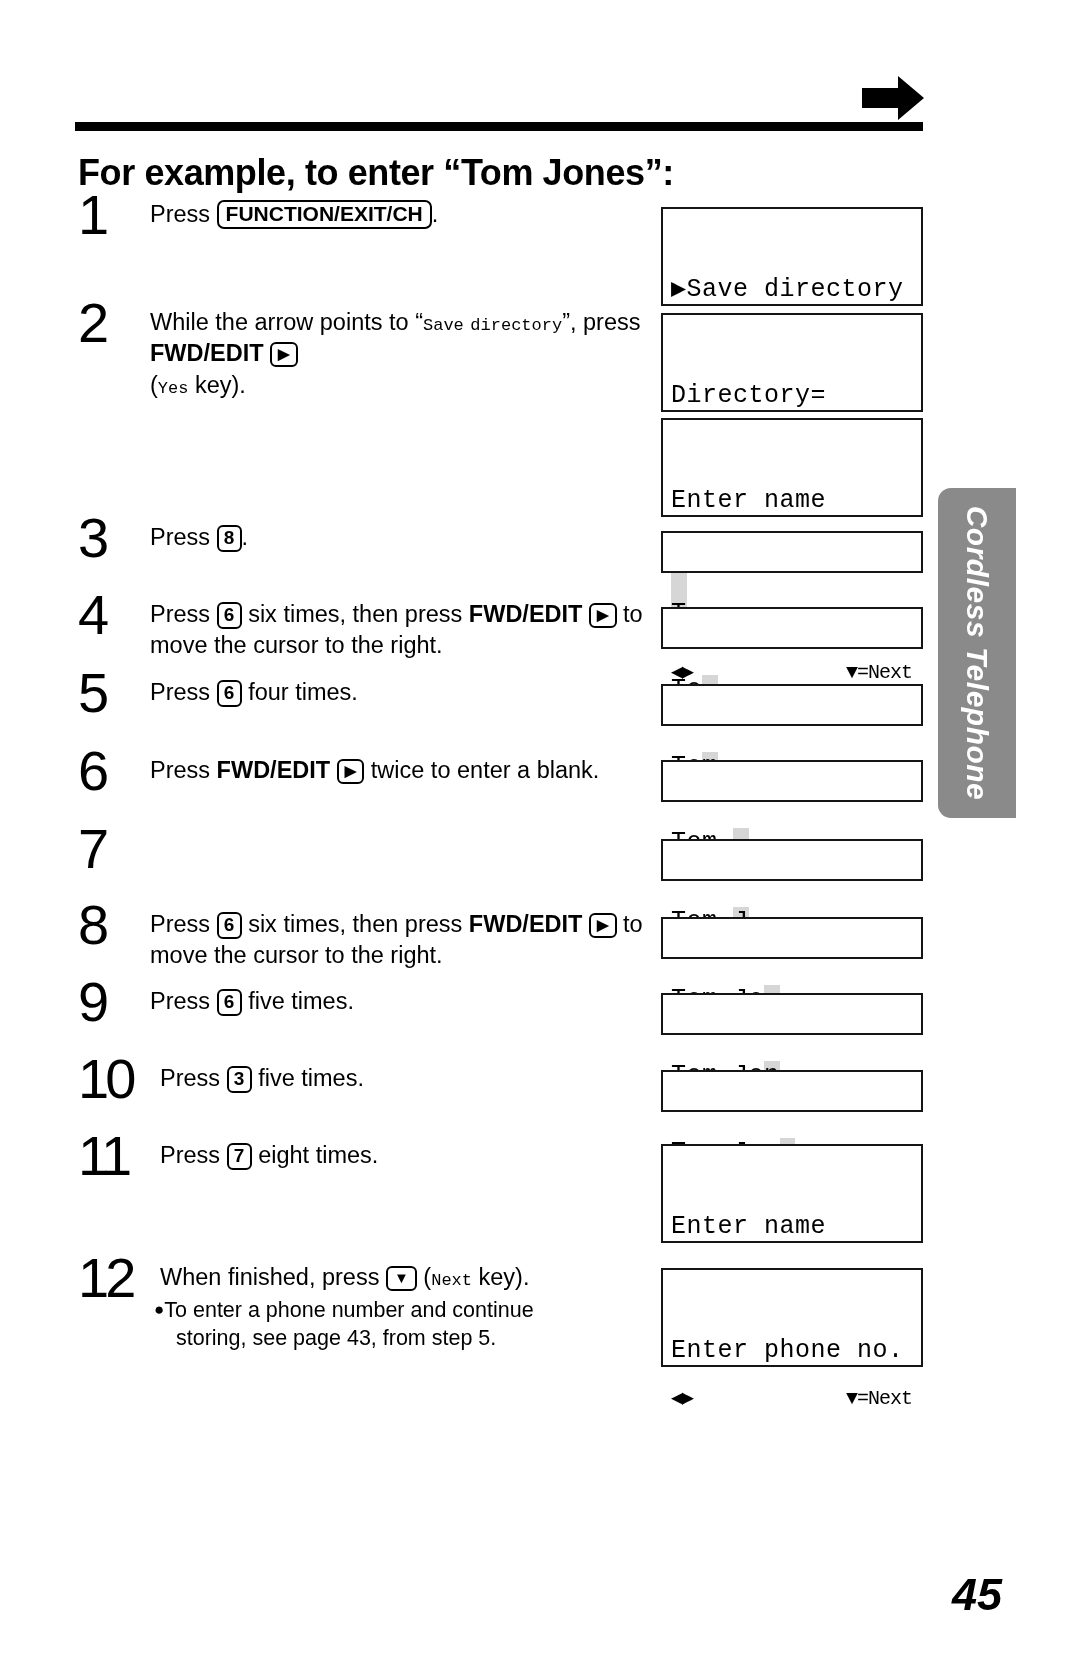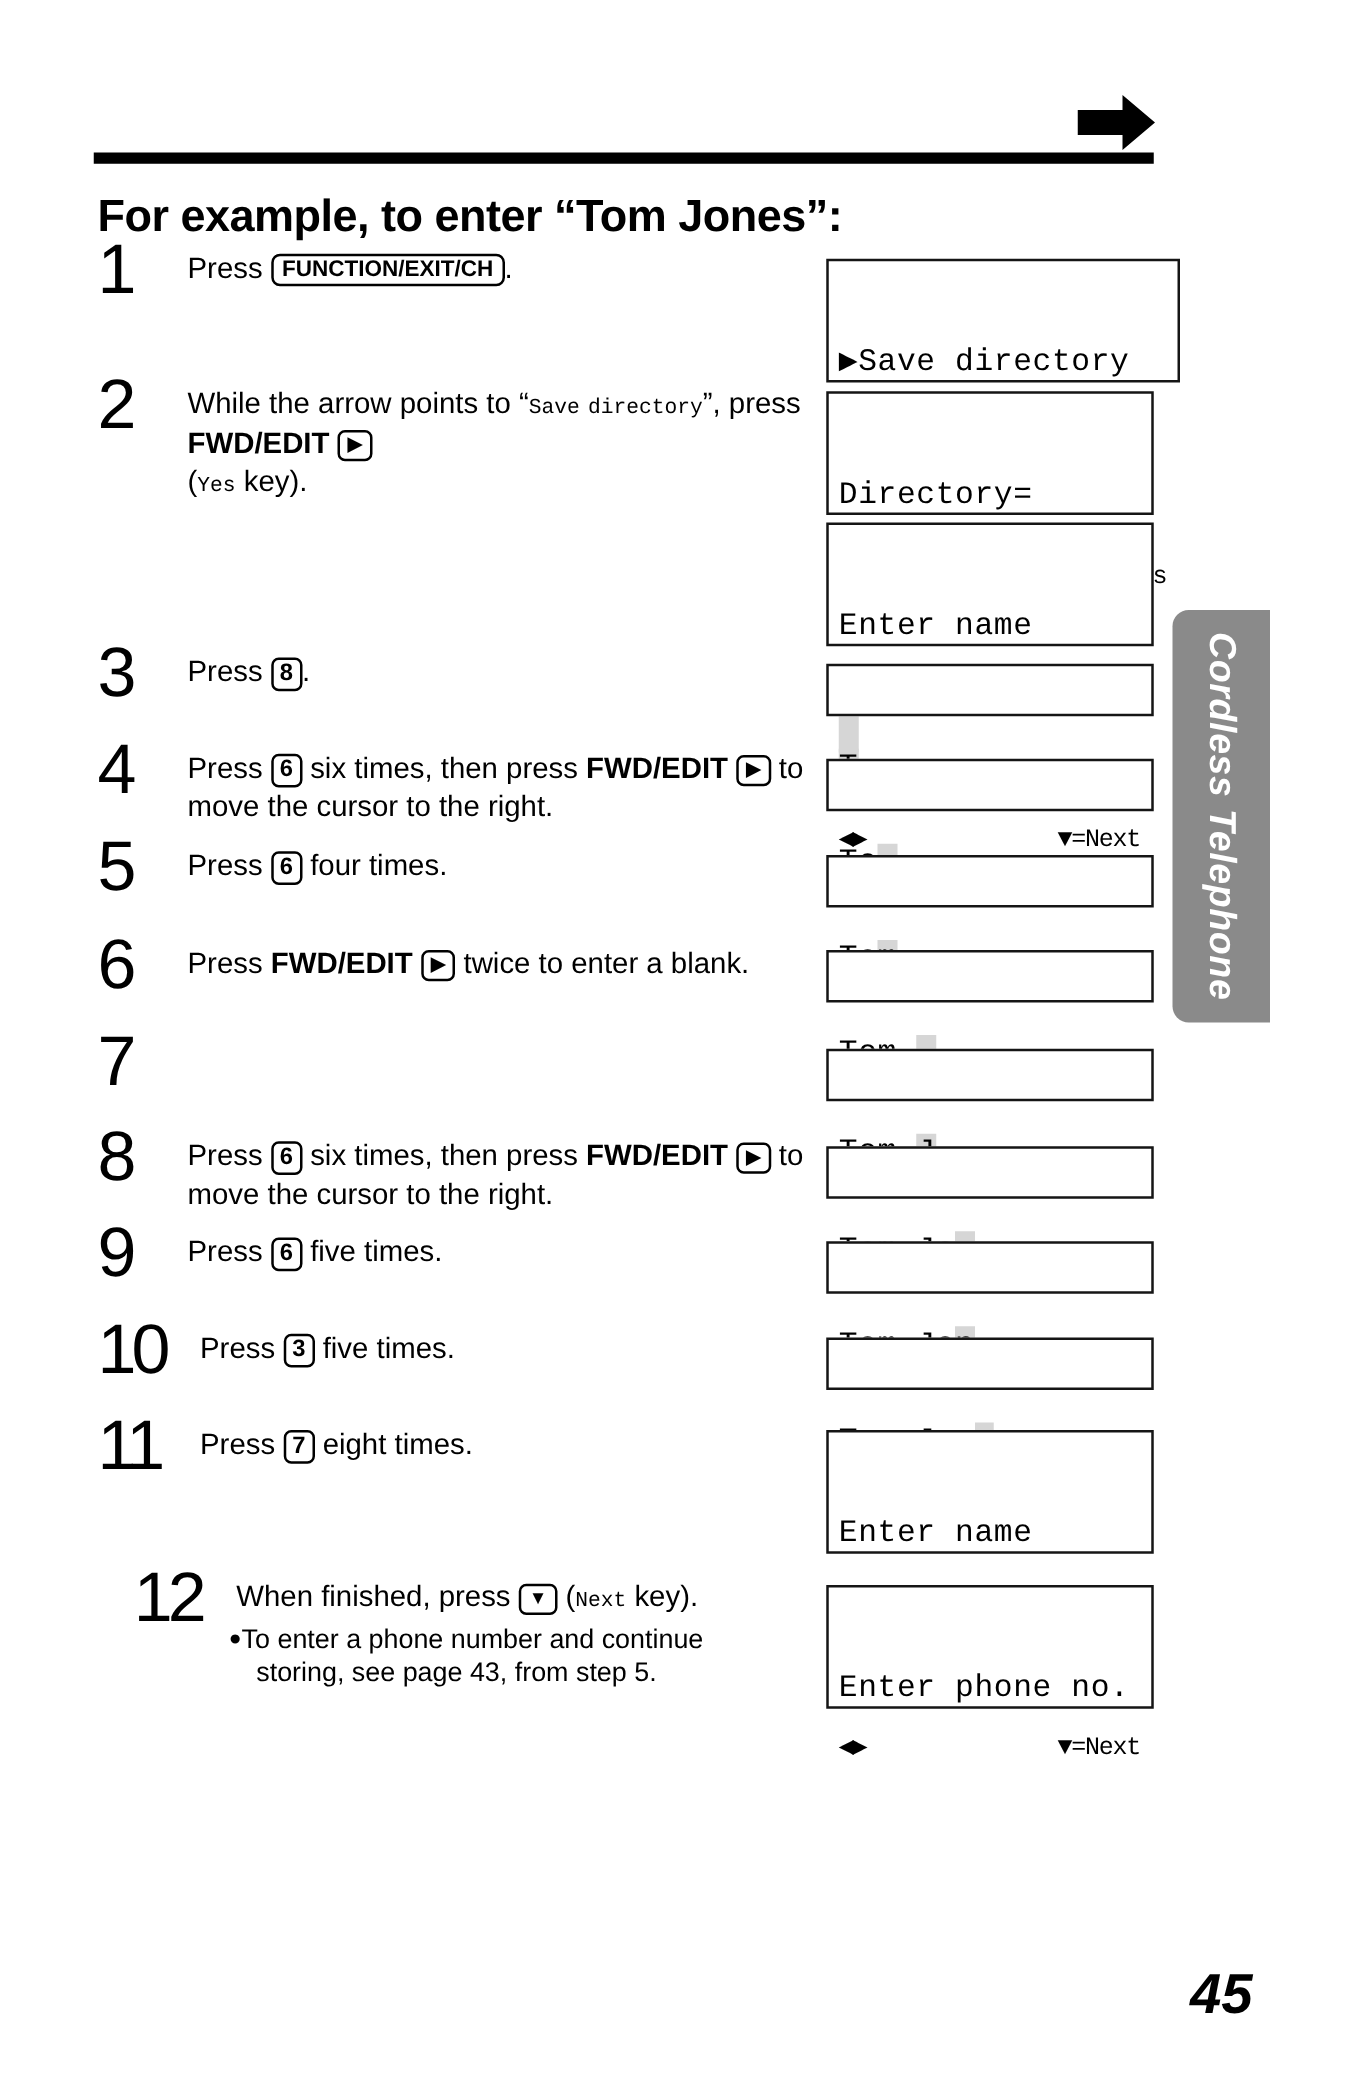--- a/index.html
+++ b/index.html
@@ -90,21 +90,21 @@
   .sub .bullet { font-size: 17px; vertical-align: 2px; }
   .sub .indent2 { display: block; padding-left: 14px; text-indent: 0; }
 
   
   .keycap {
     display: inline-block;
     border: 2.4px solid #000;
     border-radius: 7px;
     padding: 0px 7px 1px 7px;
     font-weight: bold;
-    font-size: 18px;
+    font-size: 21px;
     line-height: 1.16;
     vertical-align: 1px;
     white-space: nowrap;
   }
   .keycap.num {
     padding: 0px 4px 1px 4px;
     border-radius: 6px;
     font-size: 19px;
     min-width: 13px;
     text-align: center;
@@ -265,34 +265,34 @@
     </div>
   </div>
 
   <div class="step" style="top:941px; left:0px; width:580px;">
     <div class="step-num wide">11</div>
     <div class="step-body">
       <span>Press </span><span class="keycap num">7</span><span> eight times.</span>
     </div>
   </div>
 
-  <div class="step" style="top:1063px; left:0px; width:580px;margin-left:29px;">
+  <div class="step" style="top:1063px; left:0px; width:580px;">
     <div class="step-num wide">12</div>
     <div class="step-body">
       <span>When finished, press </span><span class="keycap arrow">▼</span><span> (</span><span class="mono">Next</span><span> key).</span>
       <div class="sub">
         <span class="bullet">●</span><span>To enter a phone number and continue</span>
         <span class="indent2">storing, see page 43, from step 5.</span>
       </div>
     </div>
   </div>
 
 </div>
 
-<div class="lcd" style="left:661px; top:207px; width:283px; height:99px;">
+<div class="lcd" style="left:661px; top:207px; width:262px; height:99px;">
   <div class="lcd-line">▶Save directory</div>
   <div class="lcd-line"> Ringer volume</div>
   <div class="lcd-line spread">
     <span class="tri">▼▲</span>
     <span class="tri">▶=Yes</span>
   </div>
 </div>
 
 <div class="lcd" style="left:661px; top:313px; width:262px; height:99px;">
   <div class="lcd-line">Directory=</div>

